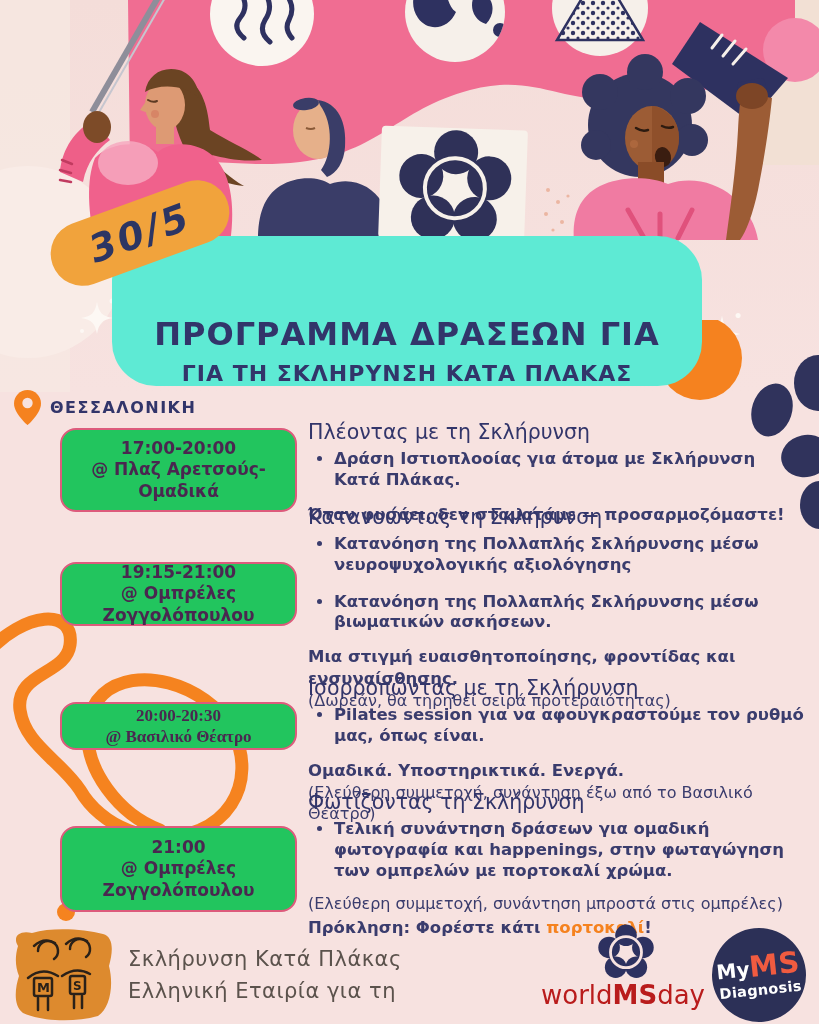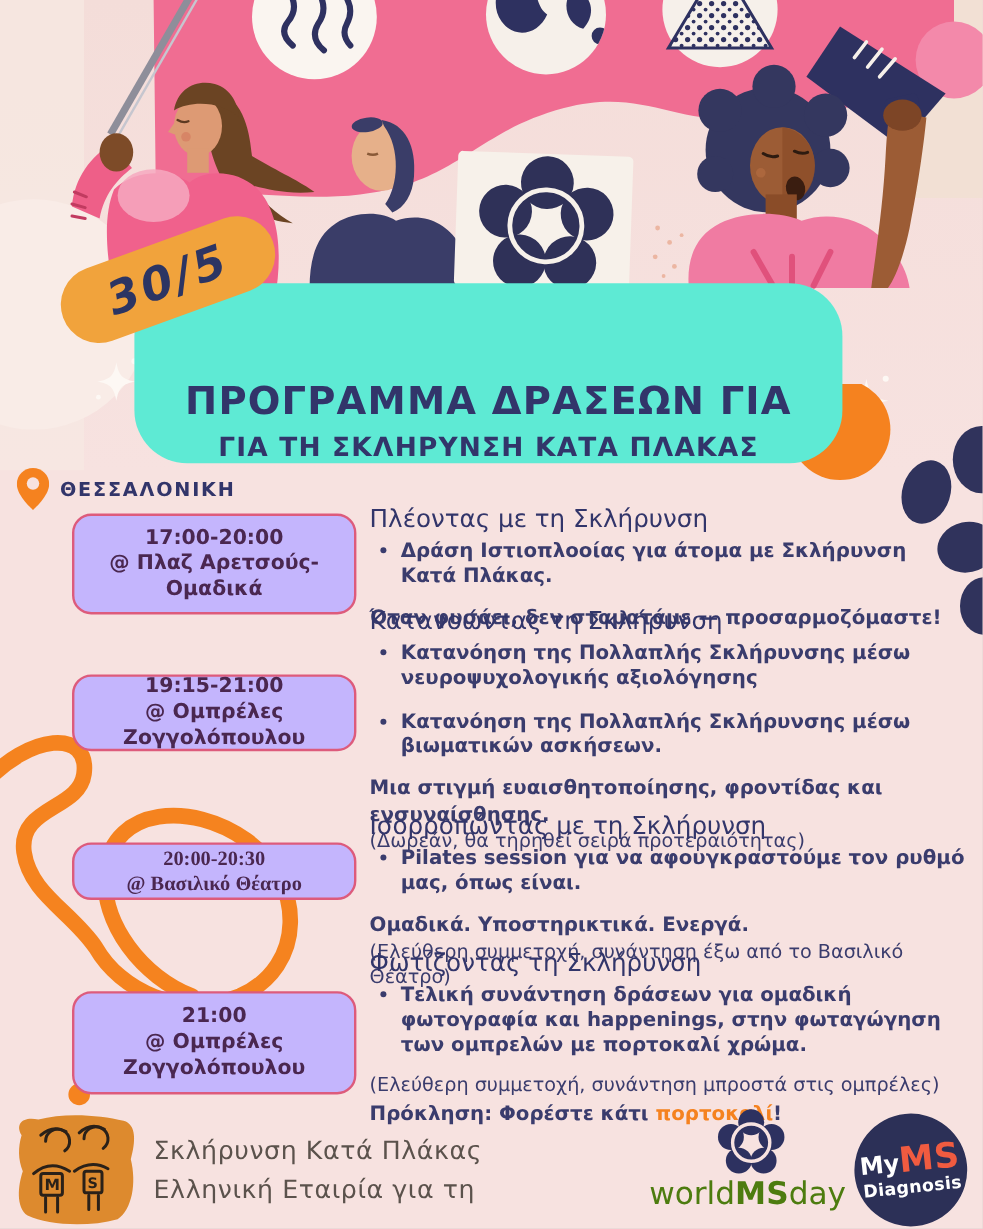--- a/index.html
+++ b/index.html
@@ -35,21 +35,21 @@
   .title-line{font-size:32px;font-weight:bold;letter-spacing:1px;color:#32356a;line-height:1.12;}
   .title-sub{font-size:22px;font-weight:bold;letter-spacing:1px;color:#32356a;margin-top:5px;}
 
   
   .location{left:14px;top:390px;display:flex;align-items:center;gap:9px;z-index:3;}
   .location-label{font-size:16px;font-weight:bold;letter-spacing:1.5px;color:#32356a;}
 
   
   .pill{
     left:60px;width:237px;z-index:3;
-    background:#c4b5fd;border:2px solid #dd5b7c;border-radius:16px;
+    background:#22c55e;border:2px solid #dd5b7c;border-radius:16px;
     display:flex;flex-direction:column;align-items:center;justify-content:center;
     text-align:center;color:#4a2750;font-weight:bold;font-size:17px;line-height:1.26;
     padding:4px 10px;box-sizing:border-box;
   }
   .pill-1{top:428px;height:84px;}
   .pill-2{top:562px;height:64px;}
   .pill-3{top:702px;height:48px;font-family:Liberation Serif, serif;}
   .pill-4{top:826px;height:86px;}
 
   
@@ -73,21 +73,21 @@
 
   
   .org-logo{left:8px;top:926px;z-index:3;}
   .org-name{
     left:128px;top:944px;z-index:3;width:300px;
     font-size:21px;color:#5b524c;line-height:1.5;letter-spacing:0.5px;
   }
   .wmsd-flower{left:593px;top:924px;z-index:3;}
   .wmsd-text{
     left:518px;top:980px;width:210px;z-index:3;text-align:center;
-    font-size:26px;color:#4d7c0f;
+    font-size:26px;color:#b91c1c;
   }
   .wmsd-text b{font-weight:bold;}
   .myms-badge{
     left:712px;top:928px;width:94px;height:94px;z-index:3;
     background:#2c3057;border-radius:50%;
     transform:rotate(-6deg);
     display:flex;flex-direction:column;align-items:center;justify-content:center;
     line-height:1;
   }
   .myms-top{display:flex;align-items:flex-end;}

